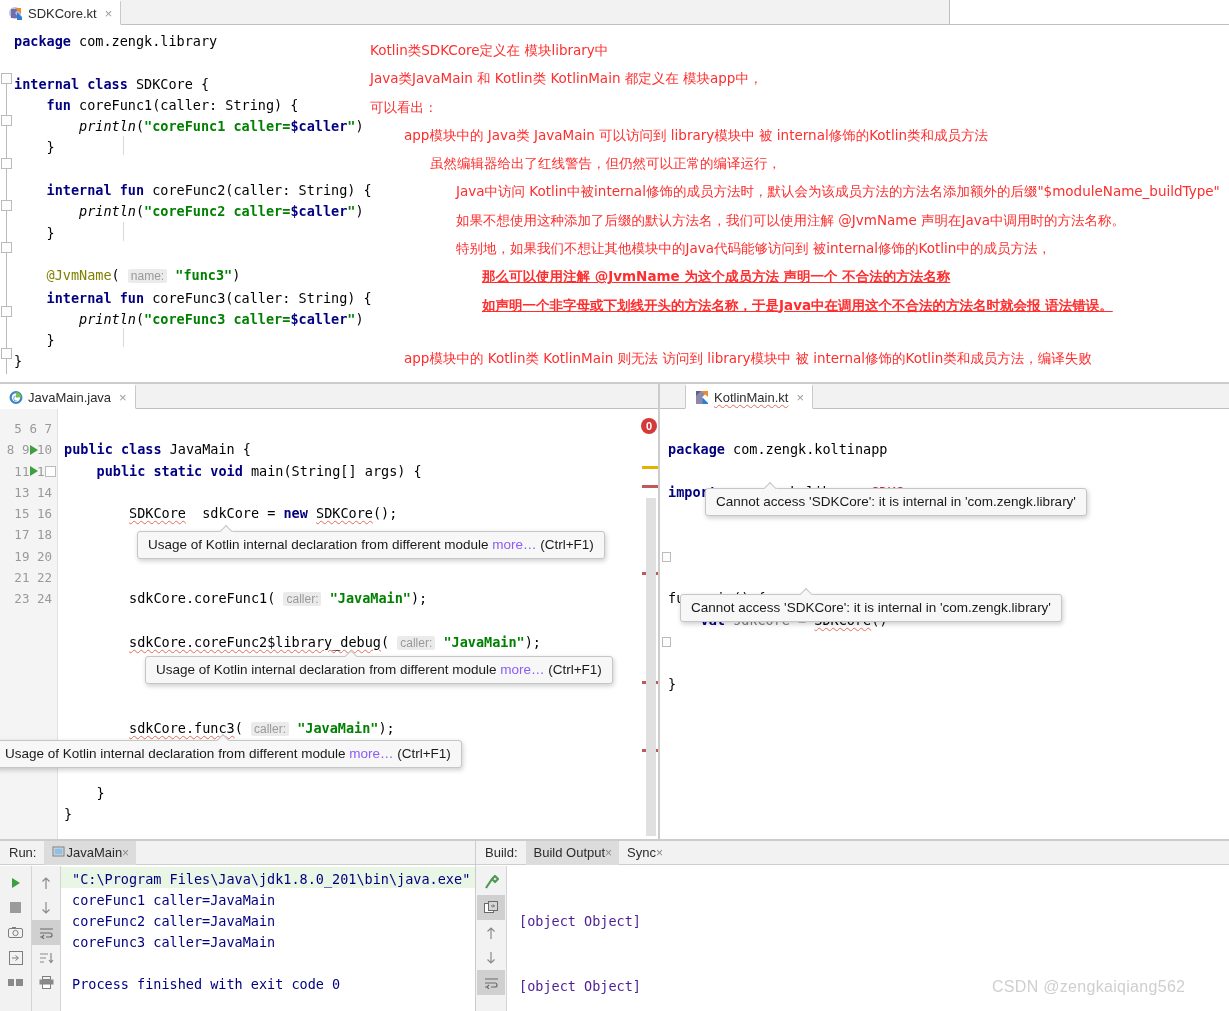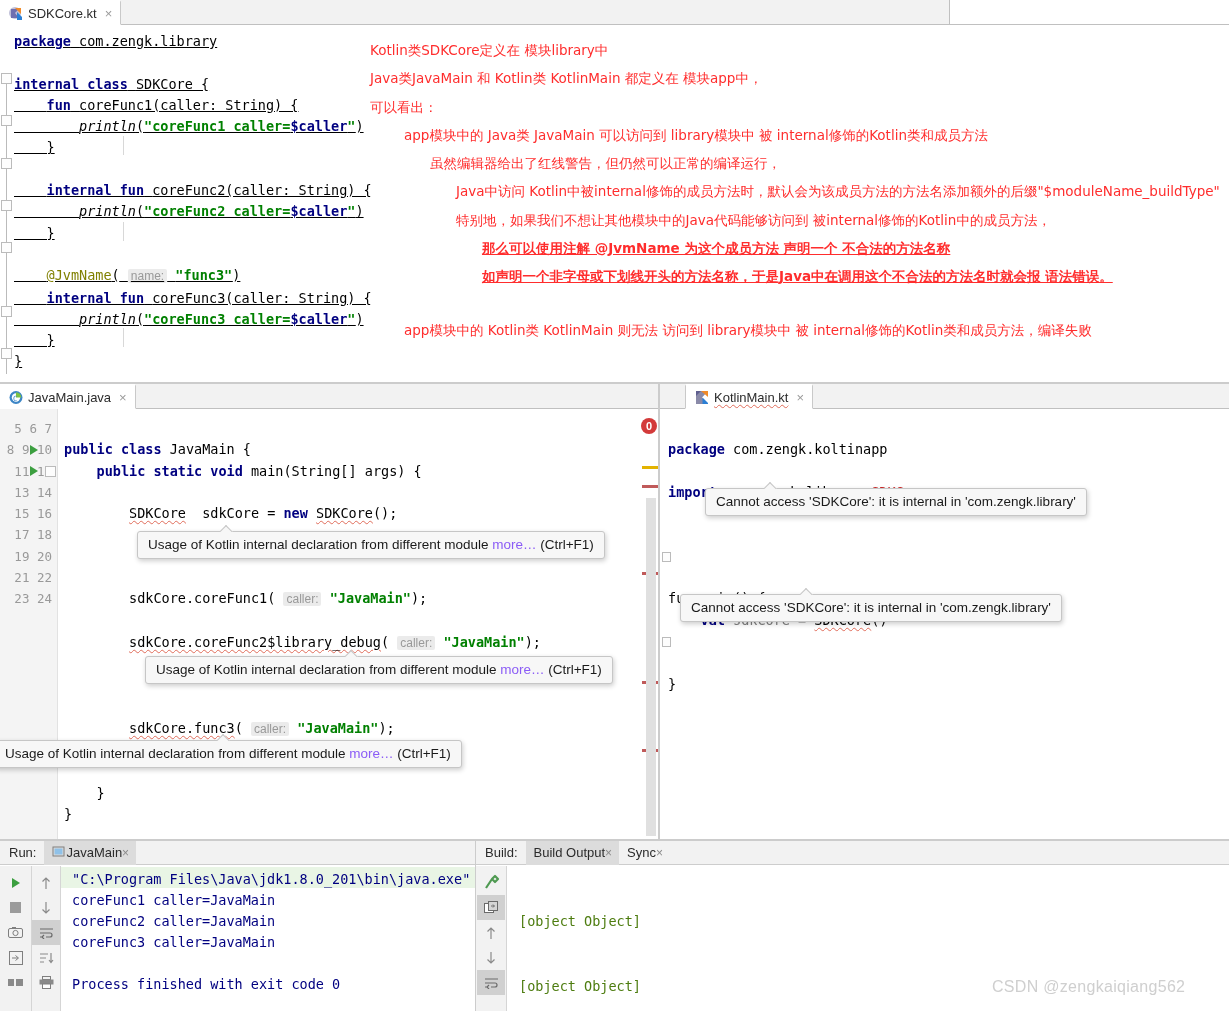--- a/index.html
+++ b/index.html
@@ -217,21 +217,21 @@
 
     <div class="foldline" style="top:48px;height:300px;"></div>
     <div class="foldmark" style="top:47px;"></div>
     <div class="foldmark" style="top:89px;"></div>
     <div class="foldmark" style="top:132px;"></div>
     <div class="foldmark" style="top:174px;"></div>
     <div class="foldmark" style="top:216px;"></div>
     <div class="foldmark" style="top:280px;"></div>
     <div class="foldmark" style="top:322px;"></div>
 
-    <div class="code" style="left:14px;top:5px;text-decoration:underline;"><span class="kw">package</span> <span class="plain">com.zengk.library</span>
+    <div class="code" style="left:14px;top:5px;"><span class="kw">package</span> <span class="plain">com.zengk.library</span>
 
 <span class="kw">internal class</span> <span class="plain">SDKCore {</span>
 <span class="plain">    </span><span class="kw">fun</span> <span class="plain">coreFunc1(caller: String) {</span>
 <span class="plain">        </span><span class="fn">println</span><span class="plain">(</span><span class="str">"coreFunc1 caller=</span><span class="dollar">$caller</span><span class="str">"</span><span class="plain">)</span>
 <span class="plain">    }</span>
 
 <span class="plain">    </span><span class="kw">internal fun</span> <span class="plain">coreFunc2(caller: String) {</span>
 <span class="plain">        </span><span class="fn">println</span><span class="plain">(</span><span class="str">"coreFunc2 caller=</span><span class="dollar">$caller</span><span class="str">"</span><span class="plain">)</span>
 <span class="plain">    }</span>
 
@@ -245,20 +245,21 @@
     <div style="position:absolute;left:123px;top:196px;width:1px;height:19px;background:#d8d8d8;"></div>
     <div style="position:absolute;left:123px;top:302px;width:1px;height:19px;background:#d8d8d8;"></div>
 
     <div class="annots" style="left:370px;top:14px;">
       <div class="annot-line" style="padding-left:0px;">Kotlin类SDKCore定义在 模块library中</div>
       <div class="annot-line" style="padding-left:0px;margin-top:7px;">Java类JavaMain 和 Kotlin类 KotlinMain 都定义在  模块app中，</div>
       <div class="annot-line" style="padding-left:0px;margin-top:7px;">可以看出：</div>
       <div class="annot-line" style="padding-left:34px;margin-top:7px;">app模块中的 Java类 JavaMain 可以访问到 library模块中 被 internal修饰的Kotlin类和成员方法</div>
       <div class="annot-line" style="padding-left:60px;margin-top:7px;">虽然编辑器给出了红线警告，但仍然可以正常的编译运行，</div>
       <div class="annot-line" style="padding-left:86px;margin-top:7px;">Java中访问 Kotlin中被internal修饰的成员方法时，默认会为该成员方法的方法名添加额外的后缀"$moduleName_buildType"</div>
+      <div class="annot-line" style="padding-left:86px;margin-top:7px;">如果不想使用这种添加了后缀的默认方法名，我们可以使用注解 @JvmName 声明在Java中调用时的方法名称。</div>
       <div class="annot-line" style="padding-left:86px;margin-top:7px;">特别地，如果我们不想让其他模块中的Java代码能够访问到 被internal修饰的Kotlin中的成员方法，</div>
       <div class="annot-line bold" style="padding-left:112px;margin-top:7px;">那么可以使用注解 @JvmName 为这个成员方法 声明一个 不合法的方法名称</div>
       <div class="annot-line bold" style="padding-left:112px;margin-top:7px;">如声明一个非字母或下划线开头的方法名称，于是Java中在调用这个不合法的方法名时就会报 语法错误。</div>
       <div class="annot-line" style="padding-left:34px;margin-top:32px;">app模块中的 Kotlin类 KotlinMain 则无法 访问到 library模块中 被 internal修饰的Kotlin类和成员方法，编译失败</div>
     </div>
   </div>
 
   <div class="hsep" style="position:absolute;left:0;top:382px;width:1229px;height:2px;background:#cccccc;"></div>
 
   <div class="tabbar" style="position:absolute;left:0;top:384px;width:660px;">
@@ -538,21 +539,21 @@
           </svg>
       </div>
       <div class="sbtn sel">
         <svg width="15" height="12" viewBox="0 0 15 12">
             <path d="M1 2 h13 M1 6 h10 a2 2 0 0 1 0 4 h-4 M1 10 h3 M5 8 L3 10 L5 12" fill="none" stroke="#6a6a6a" stroke-width="1.2"></path>
           </svg>
       </div>
     </div>
     <div style="position:absolute;left:30px;top:25px;width:1px;height:145px;background:#d5d5d5;"></div>
 
-    <div style="position:absolute;left:31px;top:26px;width:722px;height:144px;overflow:hidden;font-family:'DejaVu Sans Mono',monospace;font-size:13.5px;line-height:21.5px;color:#4d7c0f;white-space:pre;">
+    <div style="position:absolute;left:31px;top:26px;width:722px;height:144px;overflow:hidden;font-family:'DejaVu Sans Mono',monospace;font-size:13.5px;line-height:21.5px;color:#4c1d95;white-space:pre;">
       <div style="position:absolute;left:12px;top:1px;width:720px;">
         <div>[object Object]</div>
         <div>[object Object]</div>
         
         
         
         
         
       </div>
     </div>

